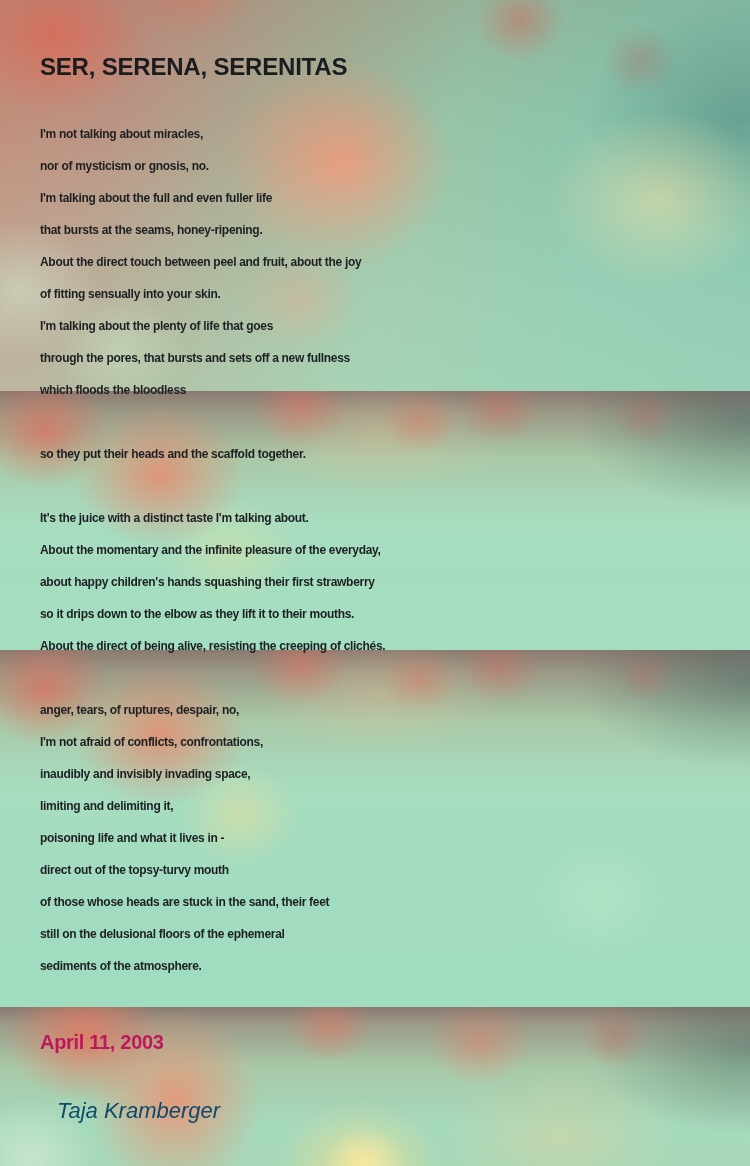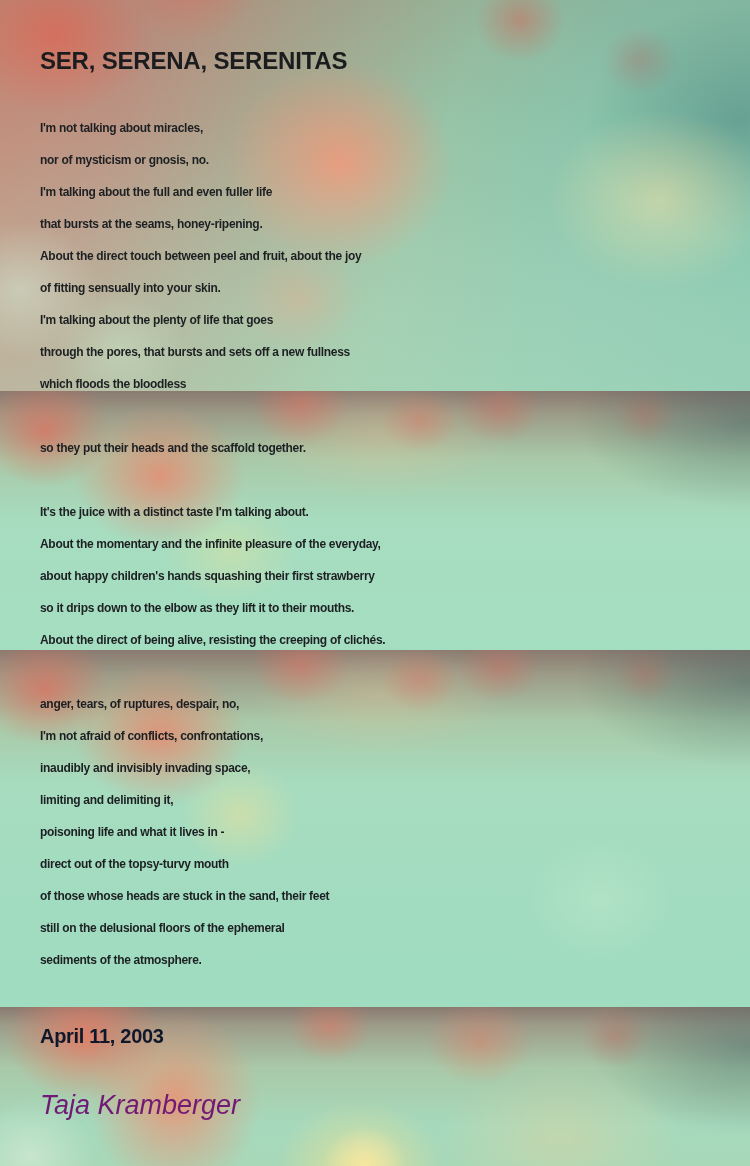--- a/index.html
+++ b/index.html
@@ -74,40 +74,40 @@
       radial-gradient(75px 60px  at 480px 35px, rgba(230,120,100,0.45), rgba(230,120,100,0) 72%),
       radial-gradient(50px 45px  at 615px 30px, rgba(200,100,90,0.35), rgba(200,100,90,0) 70%),
       radial-gradient(90px 80px  at 30px 150px, rgba(225,240,220,0.55), rgba(225,240,220,0) 72%),
       radial-gradient(110px 90px at 360px 160px, rgba(250,225,140,0.65), rgba(250,225,140,0) 75%),
       radial-gradient(60px 55px  at 365px 158px, rgba(255,245,190,0.80), rgba(255,245,190,0) 70%),
       radial-gradient(160px 90px at 560px 130px, rgba(245,210,150,0.35), rgba(245,210,150,0) 75%),
       radial-gradient(200px 110px at 750px 40px, rgba(45,85,88,0.40), rgba(45,85,88,0) 80%),
       linear-gradient(180deg, #8a7a70 0%, #9d9d8a 12%, #a9c9a8 38%, #a6d9bc 75%, #a8d8b8 100%);
   }
 
-  .content { position: absolute; left: 40px; top: 46px; width: 690px; }
+  .content { position: absolute; left: 40px; top: 52px; width: 690px; }
   .title {
     margin: 0; font-size: 24px; font-weight: 700;
     line-height: 30px; letter-spacing: -0.2px; color: #1b1c1e;
   }
   .poem { margin-top: 36px; }
   .stanza { margin: 0 0 32px 0; }
   .stanza:last-child { margin-bottom: 0; }
   .line {
     margin: 0; font-size: 12px; font-weight: 700;
     line-height: 32px; letter-spacing: -0.3px;
     color: #1d2023; white-space: nowrap;
   }
   .date {
     margin: 44px 0 0 0; font-size: 20px; font-weight: 700;
-    line-height: 32px; letter-spacing: -0.3px; color: #0f172a;
+    line-height: 32px; letter-spacing: -0.3px; color: #be185d;
   }
   .author {
-    margin: 36px 0 0 0; font-size: 27px; font-style: italic;
-    font-weight: 400; line-height: 34px; color: #701a75;
+    margin: 36px 0 0 17px; font-size: 22px; font-style: italic;
+    font-weight: 400; line-height: 34px; color: #0c4a6e;
   }
 </style>
 </head>
 <body>
 
 <div class="page">
   <div class="bg">
     <div class="band band1"></div>
     <div class="band band2"></div>
     <div class="band band3"></div>

